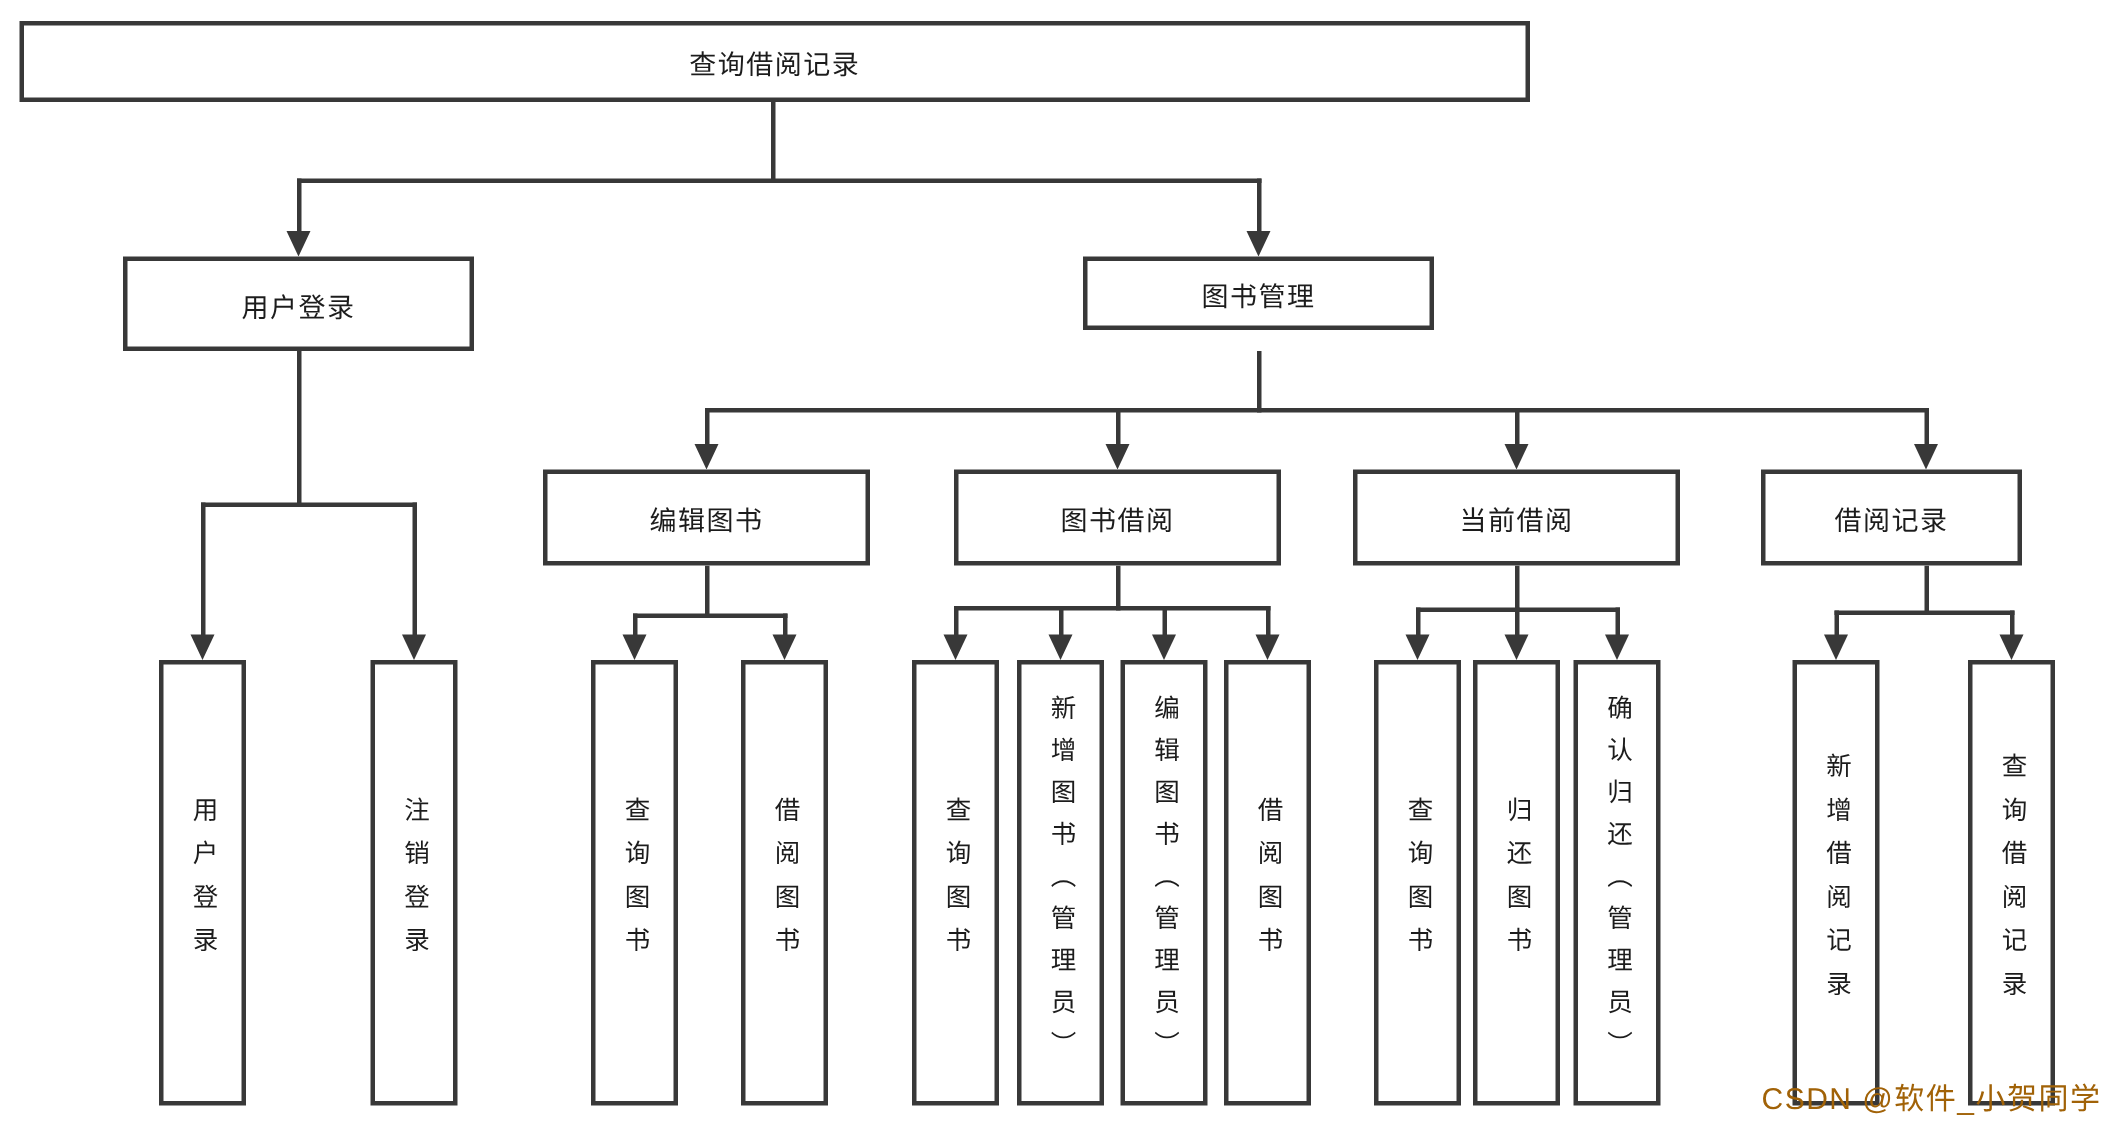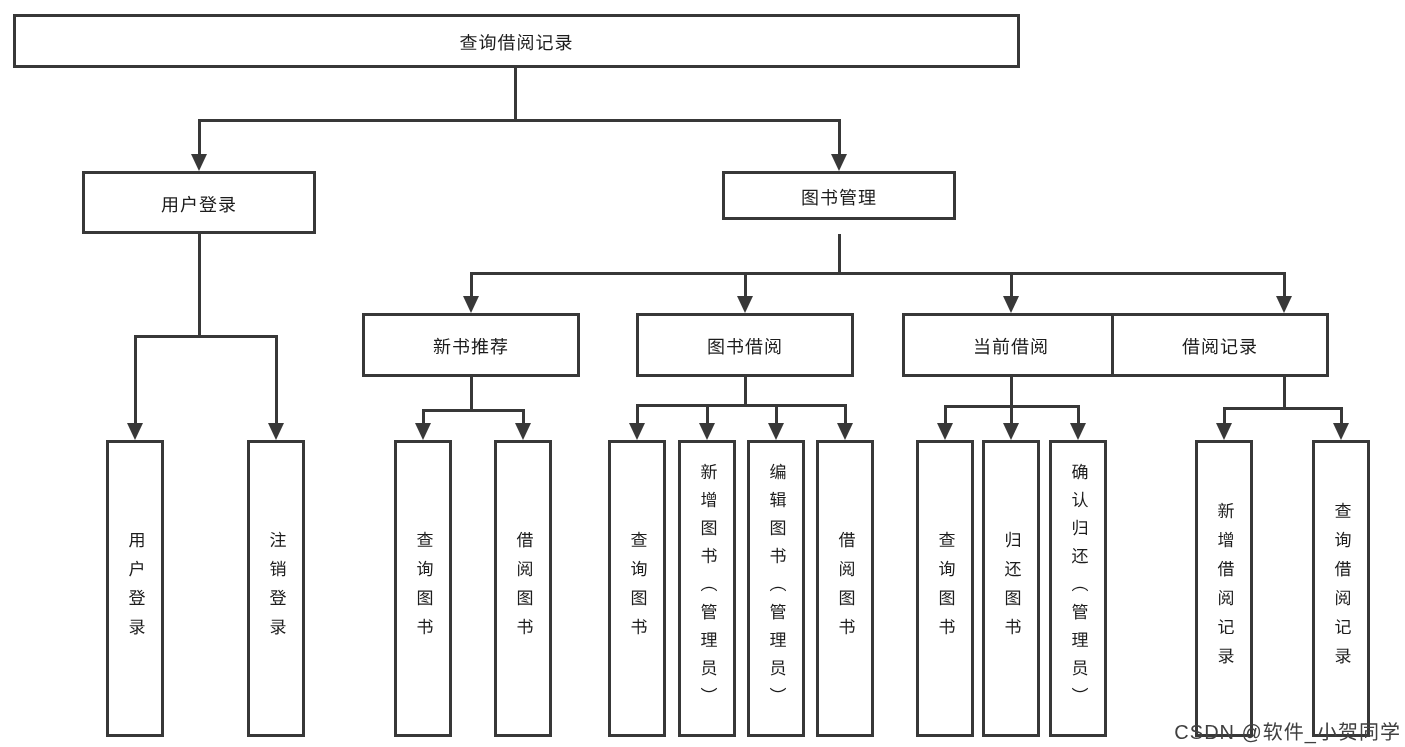--- a/index.html
+++ b/index.html
@@ -17,21 +17,21 @@
     font-size:17px;letter-spacing:12px;line-height:1;color:#1c1c1c;
   }
   .line{position:absolute;background:#383838;}
   .arrow{
     position:absolute;width:0;height:0;
     border-left:8px solid transparent;border-right:8px solid transparent;
     border-top:17px solid #383838;
   }
   .watermark{
     position:absolute;top:716px;right:4px;font-size:20px;letter-spacing:1px;
-    color:#404040;white-space:nowrap;z-index:5;
+    color:#a16207;white-space:nowrap;z-index:5;
   }
 </style>
 </head>
 <body>
 
 <div class="canvas">
 
   <div class="line" style="left:514px;top:68px;width:3px;height:53px"></div>
   <div class="line" style="left:198px;top:119px;width:643px;height:3px"></div>
   <div class="line" style="left:198px;top:119px;width:3px;height:37px"></div>
@@ -96,29 +96,29 @@
   </div>
 
   <div class="box" style="left:82px;top:171px;width:234px;height:63px">
     <span class="hlabel">用户登录</span>
   </div>
   <div class="box" style="left:722px;top:171px;width:234px;height:49px">
     <span class="hlabel">图书管理</span>
   </div>
 
   <div class="box" style="left:362px;top:313px;width:218px;height:64px">
-    <span class="hlabel">新书推荐</span>
+    <span class="hlabel">编辑图书</span>
   </div>
   <div class="box" style="left:902px;top:313px;width:218px;height:64px">
     <span class="hlabel">当前借阅</span>
   </div>
   <div class="box" style="left:636px;top:313px;width:218px;height:64px">
     <span class="hlabel">图书借阅</span>
   </div>
-  <div class="box" style="left:1111px;top:313px;width:218px;height:64px">
+  <div class="box" style="left:1174px;top:313px;width:174px;height:64px">
     <span class="hlabel">借阅记录</span>
   </div>
 
   <div class="box vbox" style="left:106px;top:440px;width:58px;height:297px">
     <span class="vlabel">用户登录</span>
   </div>
   <div class="box vbox" style="left:247px;top:440px;width:58px;height:297px">
     <span class="vlabel">注销登录</span>
   </div>
 

